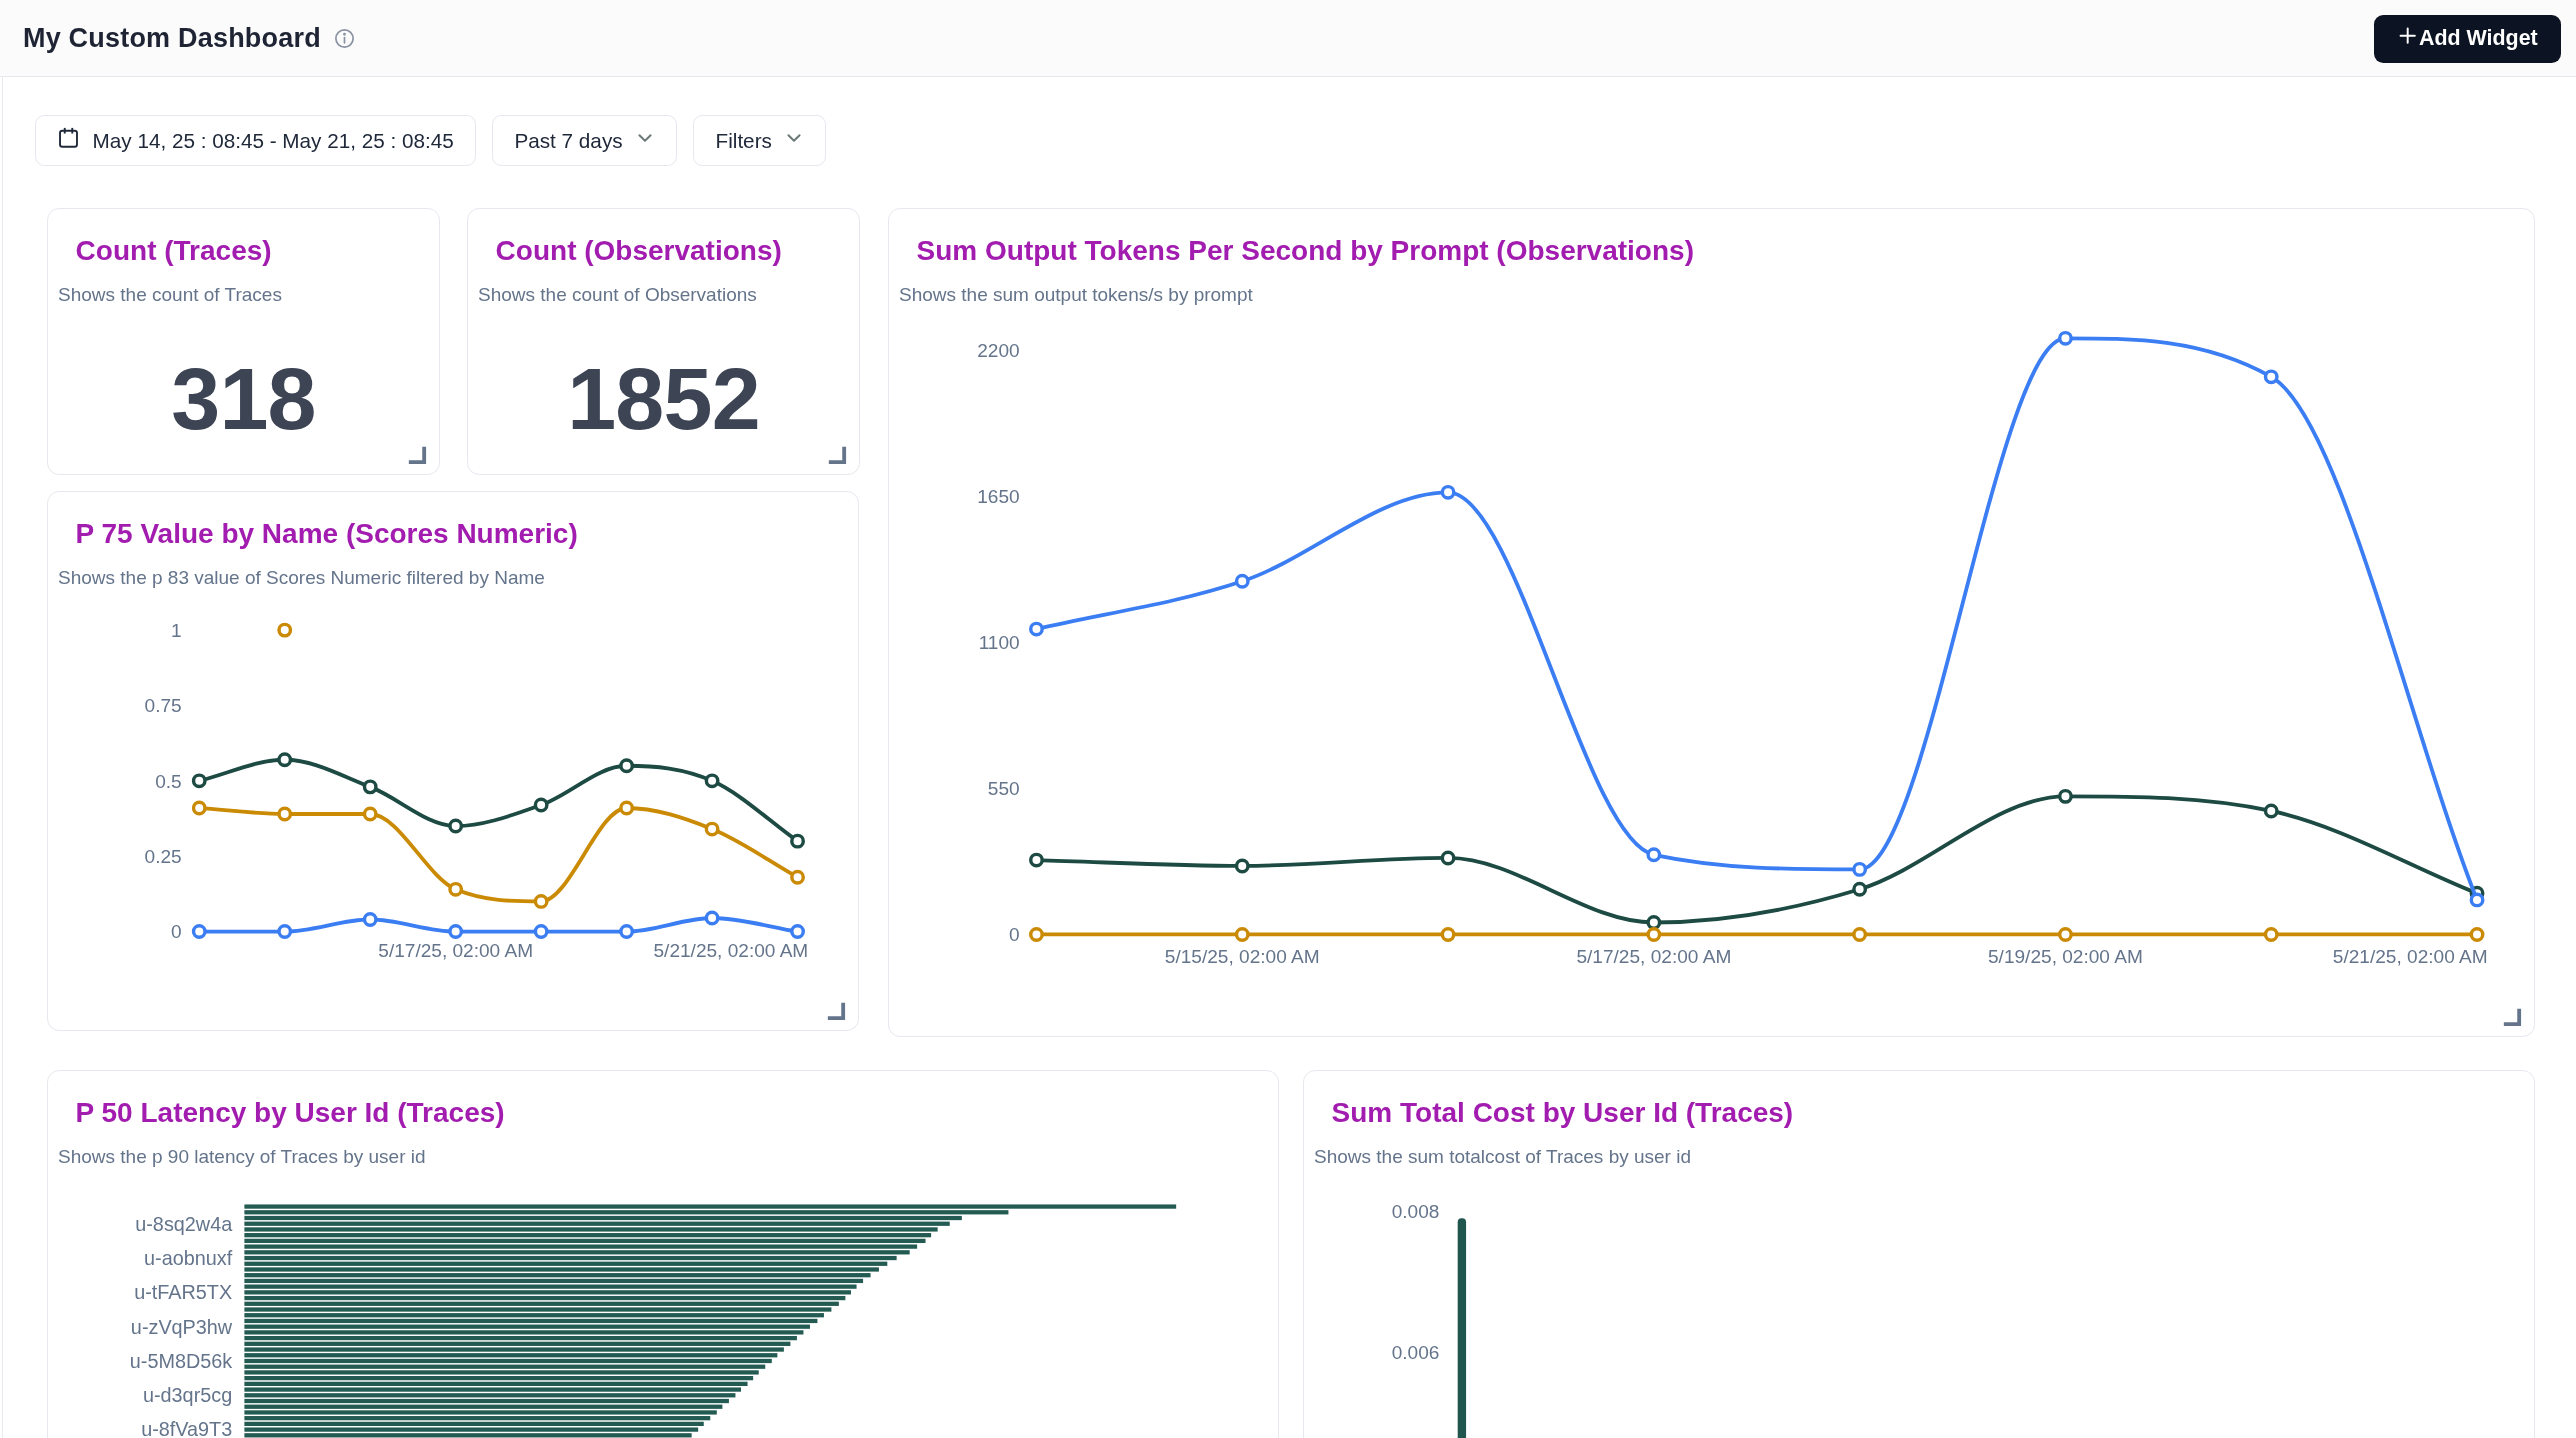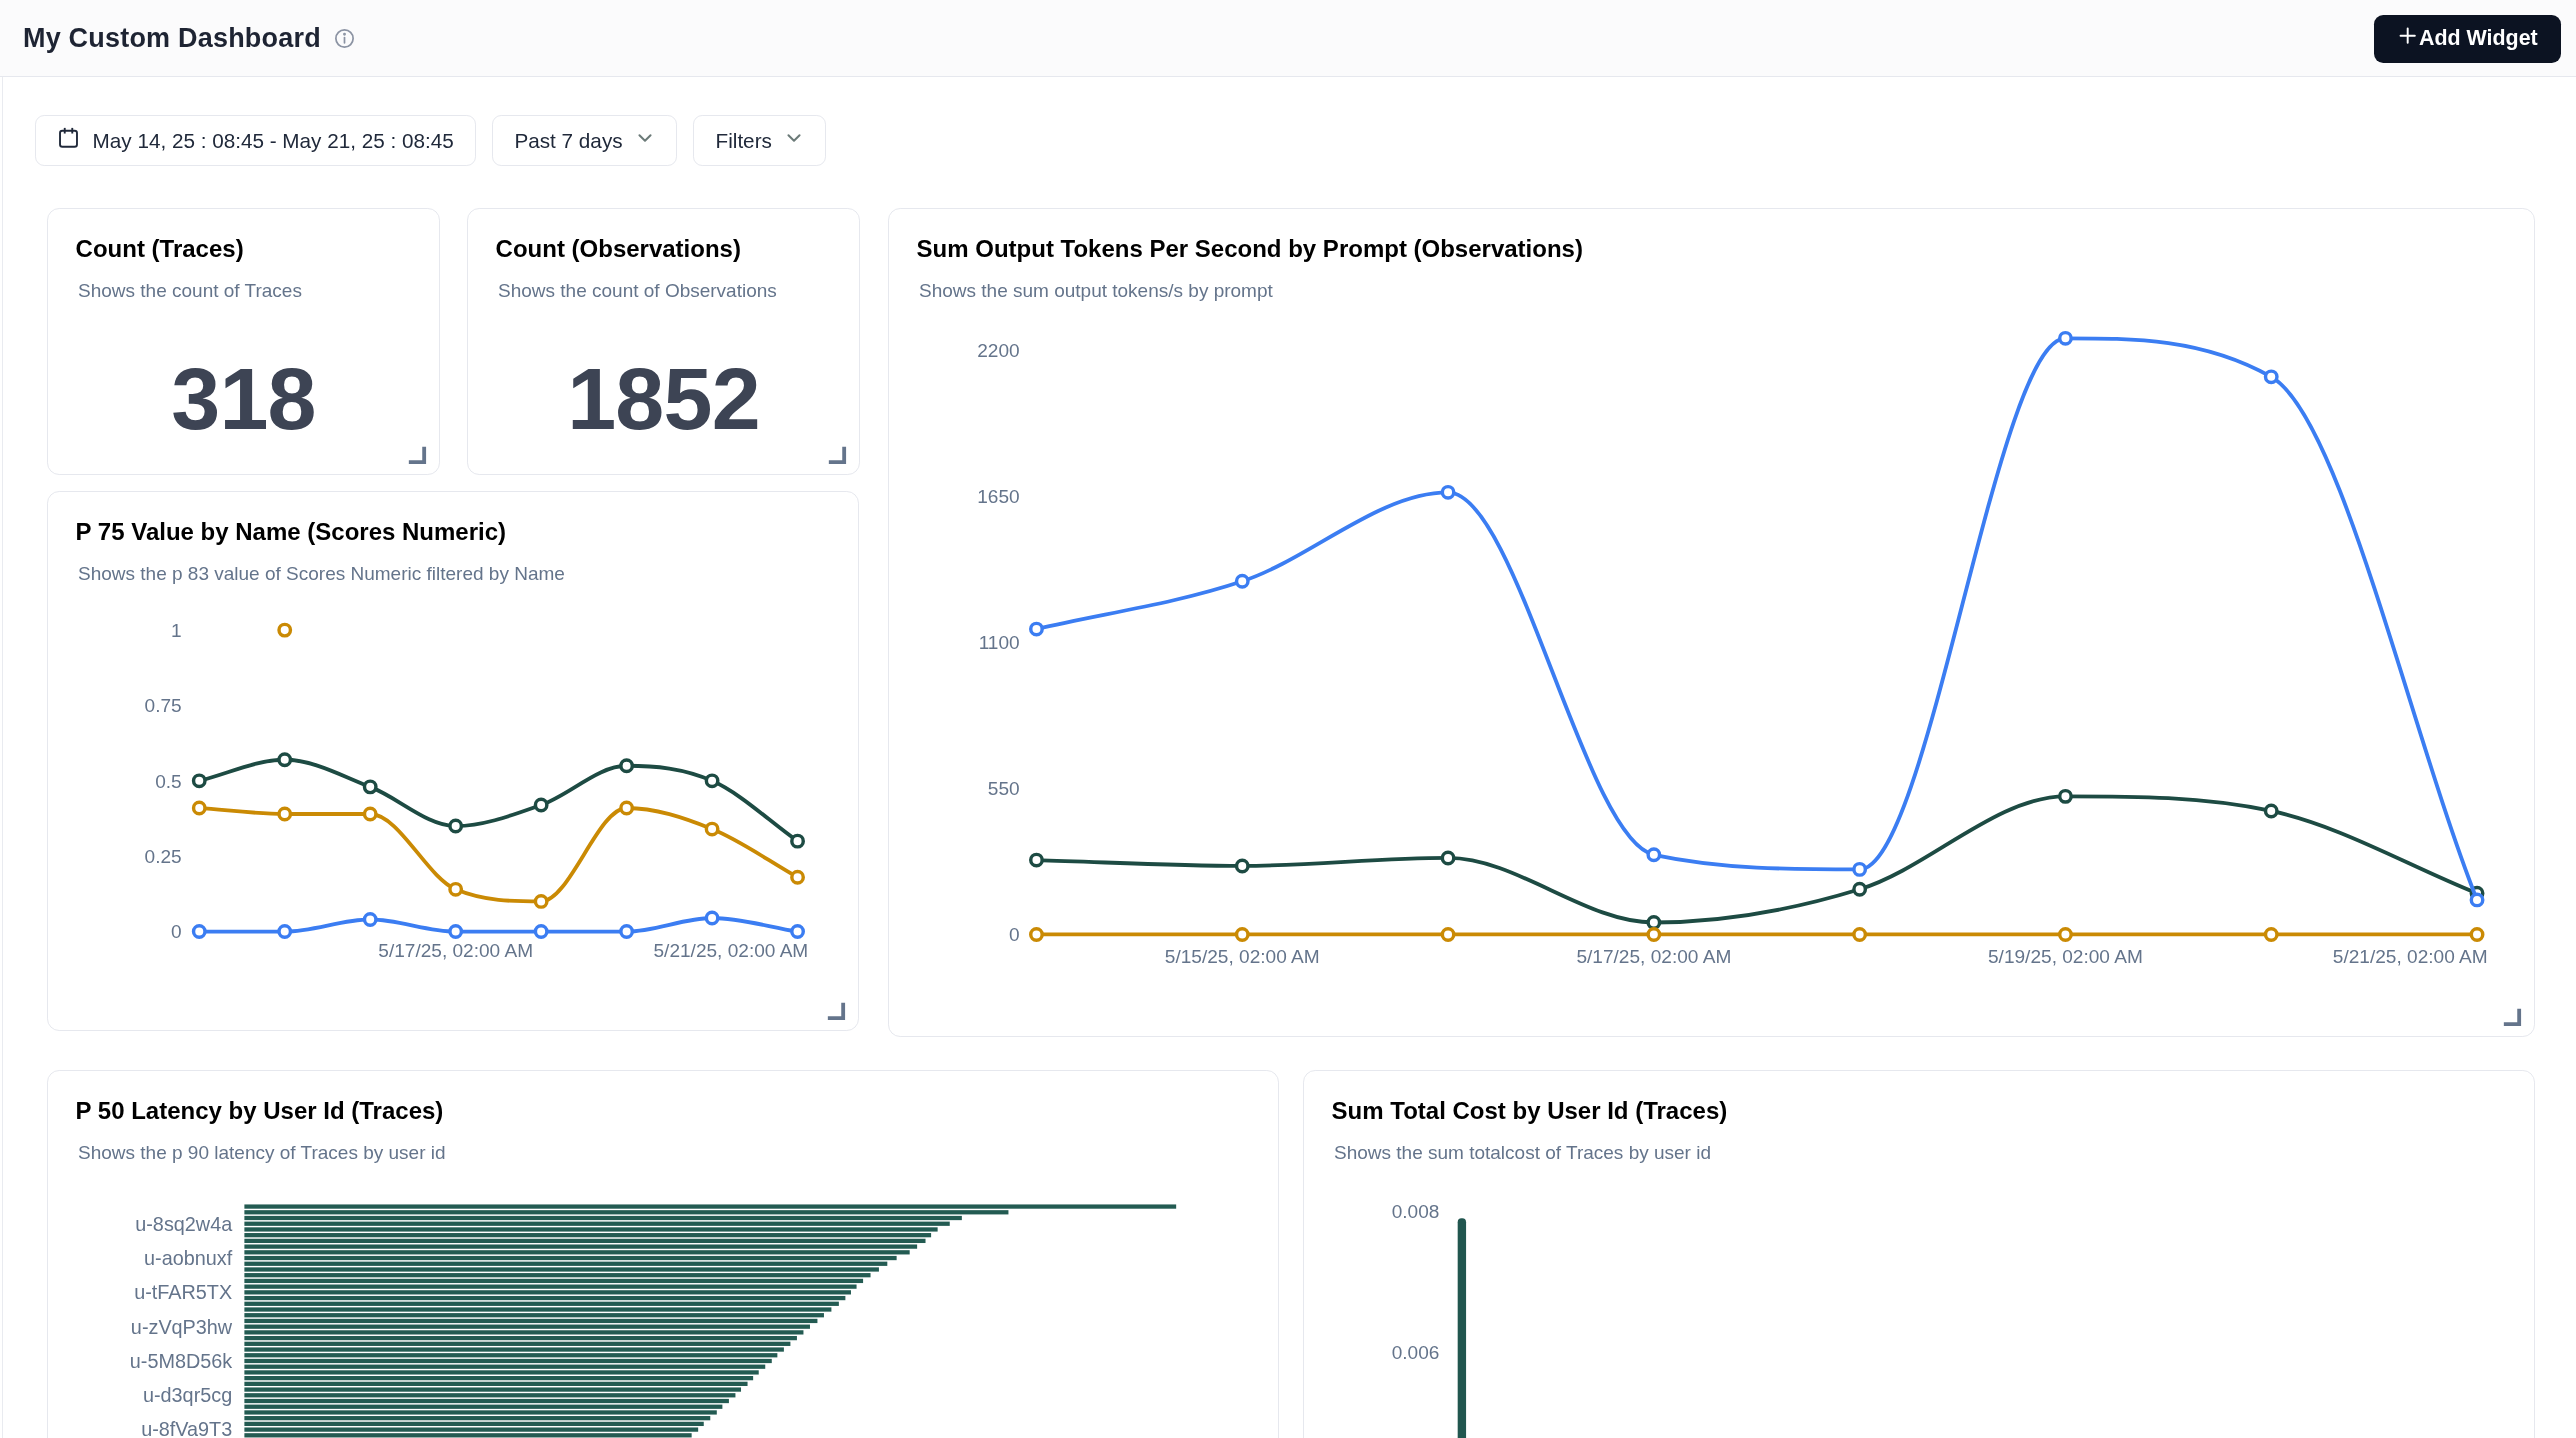--- a/index.html
+++ b/index.html
@@ -20,22 +20,22 @@
 
   
   .filterbar { position:absolute; left:35px; top:115px; display:flex; gap:16px; }
   .pill { height:51px; background:#fff; border:1.5px solid #e6e8ee; border-radius:9.2px;
           display:flex; align-items:center; gap:12.2px; padding:0 21.4px;
           font-size:20.7px; font-weight:500; color:#20293a; font-family:inherit; cursor:pointer; }
   .pill svg { flex:0 0 auto; }
 
   
   .card { position:absolute; background:#fff; border:1.5px solid #e6e8ee; border-radius:12.2px; }
-  .card .w-title { font-size:24px; font-weight:600; color:#000000; margin:26px 0 0 27.6px; }
-  .card .w-sub   { font-size:19px; color:#64748b; margin:17px 0 0 30px; }
+  .card .w-title { font-size:28px; font-weight:600; color:#a21caf; margin:26px 0 0 27.6px; }
+  .card .w-sub   { font-size:19px; color:#64748b; margin:17px 0 0 10px; }
   .kpi-value { position:absolute; left:0; right:0; top:115px; bottom:0;
                display:flex; align-items:center; justify-content:center;
                font-size:88px; font-weight:700; color:#3d4454; letter-spacing:-0.8px; }
   .resize-handle { position:absolute; right:10.7px; bottom:7.7px; width:23px; height:23px; cursor:nwse-resize; }
   .chart-host { position:absolute; left:0; top:0; width:100%; height:100%; }
   svg text { font-family:"Liberation Sans", sans-serif; }
 
   #card-count-traces { left:47px;  top:208px;  width:393px;  height:267px; }
   #card-count-obs    { left:467px; top:208px;  width:393px;  height:267px; }
   #card-tokens       { left:888px;top:208px;  width:1647px; height:829px; }

